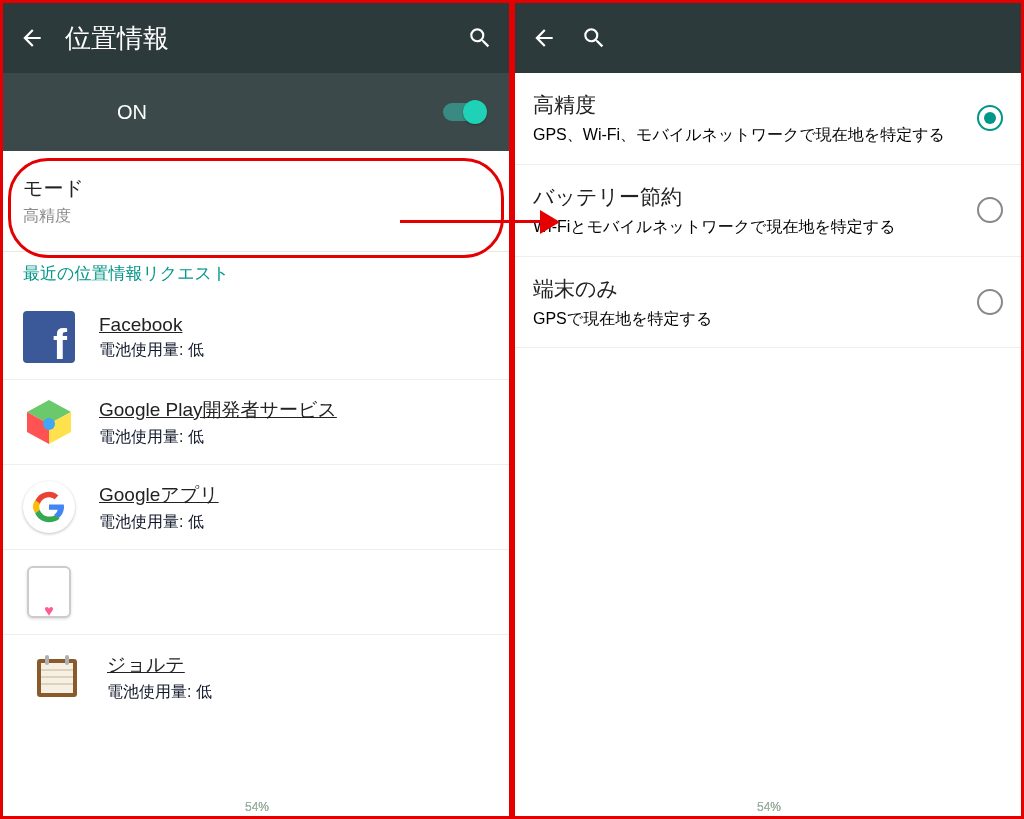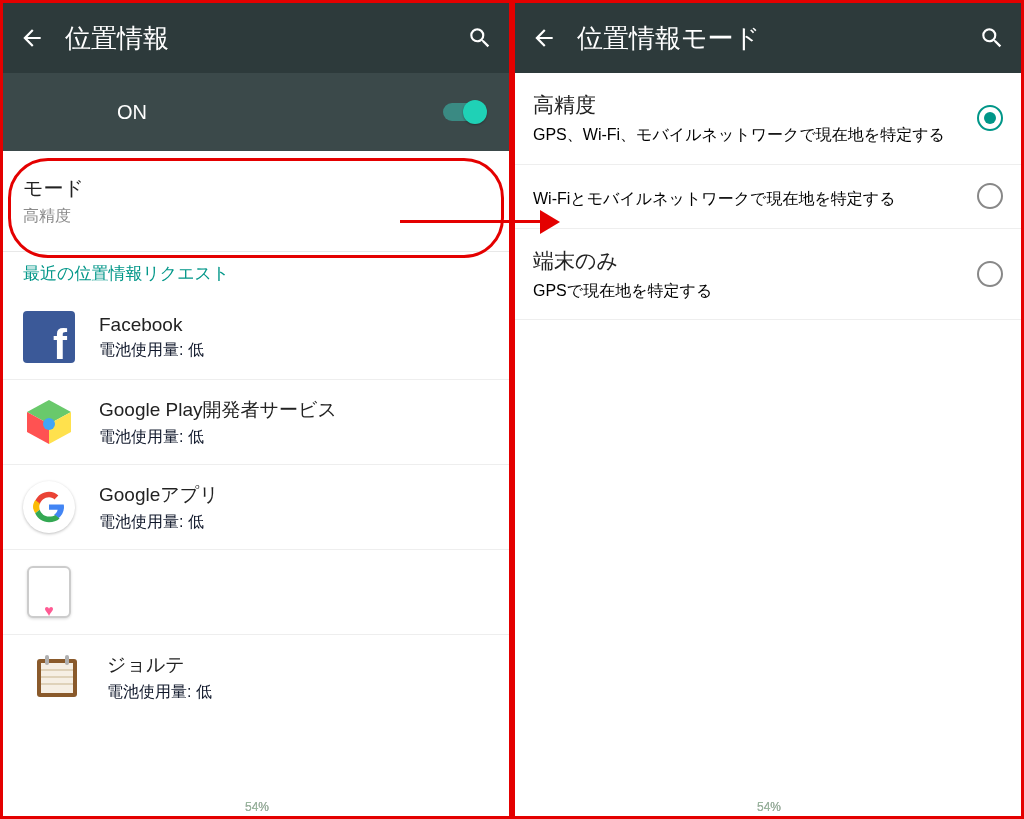--- a/index.html
+++ b/index.html
@@ -58,21 +58,21 @@
   .app-row {
     display: flex; align-items: center;
     padding: 16px 20px;
     border-bottom: 1px solid #eeeeee;
   }
   .app-row .icon {
     width: 52px; height: 52px; flex: 0 0 52px;
     margin-right: 24px;
     display: flex; align-items: center; justify-content: center;
   }
-  .app-row .texts .primary { font-size: 19px; color: #222; }
+  .app-row .texts .primary { font-size: 19px; color: #222; text-decoration: underline; }
   .app-row .texts .secondary { font-size: 16px; color: #0f172a; margin-top: 4px; }
   .mode-highlight {
     position: absolute; left: 5px; right: 5px;
     top: 155px; height: 100px;
     border: 3px solid #e40000;
     border-radius: 40px;
     pointer-events: none;
   }
 
   
@@ -257,39 +257,39 @@
     <div class="footer">54%</div>
   </div>
 
   <div class="screen">
     <div class="appbar">
       <div class="back">
         <svg width="26" height="26" viewBox="0 0 24 24" fill="#fff">
             <path d="M20 11H7.83l5.59-5.59L12 4l-8 8 8 8 1.41-1.41L7.83 13H20z"></path>
           </svg>
       </div>
-      <div class="title">位置情報モード</div>
       <div class="search">
         <svg width="26" height="26" viewBox="0 0 24 24" fill="#fff">
             <path d="M15.5 14h-.79l-.28-.27A6.471 6.471 0 0016 9.5 6.5 6.5 0 109.5 16c1.61 0 3.09-.59 4.23-1.57l.27.28v.79l5 4.99L20.49 19l-4.99-5zm-6 0C7.01 14 5 11.99 5 9.5S7.01 5 9.5 5 14 7.01 14 9.5 11.99 14 9.5 14z"></path>
           </svg>
       </div>
     </div>
 
     <div class="content">
       <div class="radio-row">
         <div class="texts">
           <div class="primary">高精度</div>
           <div class="secondary">GPS、Wi-Fi、モバイルネットワークで現在地を特定する</div>
         </div>
         <div class="radio selected"></div>
       </div>
 
       <div class="radio-row">
         <div class="texts">
+          <div class="primary">バッテリー節約</div>
           <div class="secondary">Wi-Fiとモバイルネットワークで現在地を特定する</div>
         </div>
         <div class="radio"></div>
       </div>
 
       <div class="radio-row">
         <div class="texts">
           <div class="primary">端末のみ</div>
           <div class="secondary">GPSで現在地を特定する</div>
         </div>

